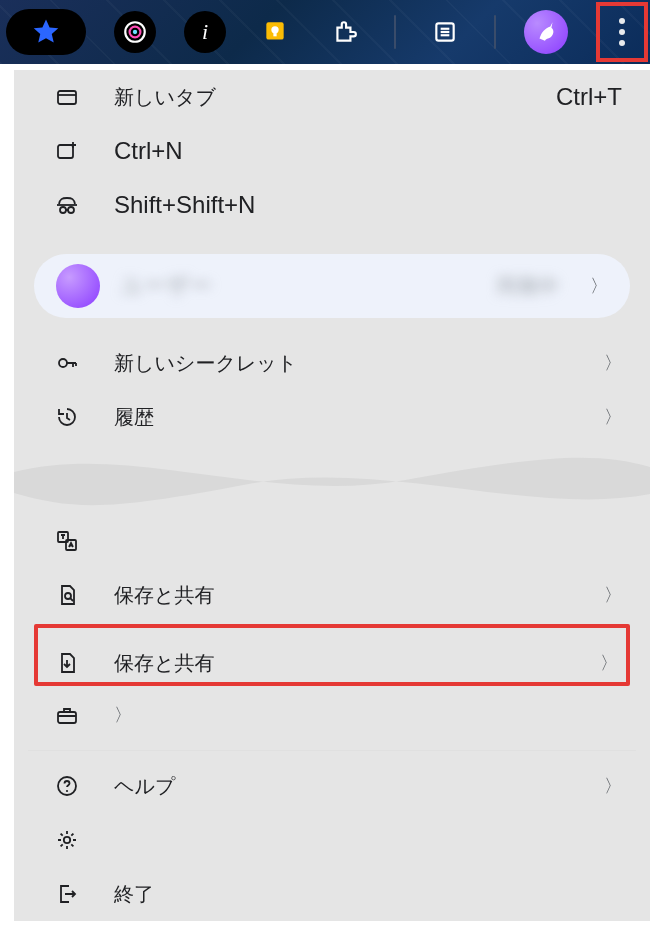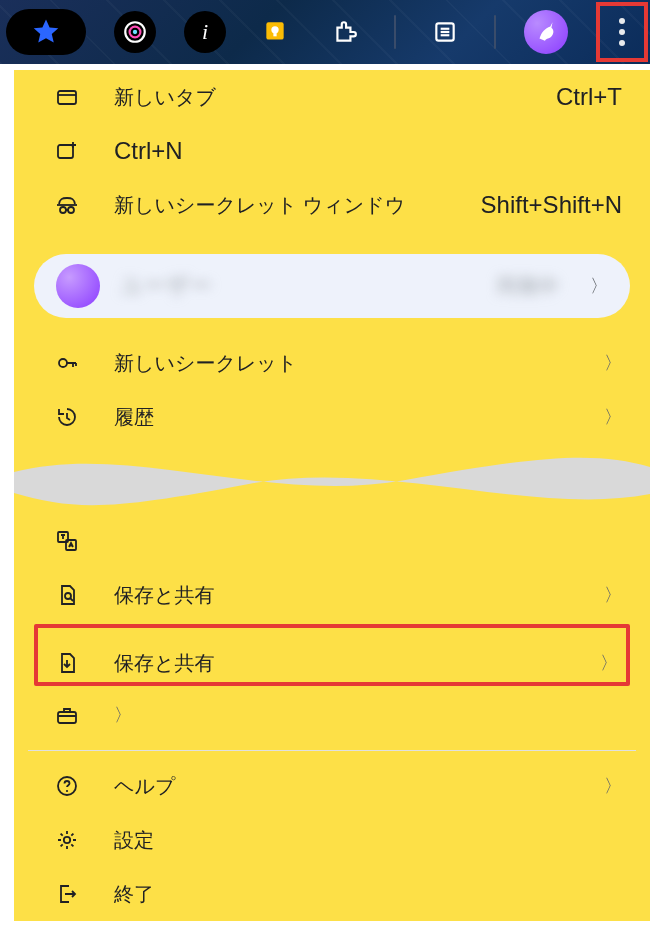--- a/index.html
+++ b/index.html
@@ -61,21 +61,21 @@
   .kebab-highlight{
     position:absolute; inset:2px;
     border:4px solid #e53935;
     pointer-events:none;
   }
 
   
   .menu{
     position:absolute;
     top:70px; left:14px; right:0;
-    background:#fde047;
+    background:#e5e5e5;
     display:flex; flex-direction:column;
     font-size:20px;
     color:#202124;
   }
   .mrow{
     display:flex; align-items:center;
     height:54px;
     padding:0 28px 0 40px;
     gap:34px;
     cursor:pointer;
@@ -220,21 +220,20 @@
   <div class="mrow">
     <span class="icon">
       <svg width="24" height="24" viewBox="0 0 24 24">
         <path class="ico" d="M4 11c1-5 3-6 8-6s7 1 8 6"></path>
           <path class="ico" d="M2 12h20"></path>
         <circle class="ico" cx="8" cy="17" r="3"></circle>
           <circle class="ico" cx="16" cy="17" r="3"></circle>
           <path class="ico" d="M11 17h2"></path>
       </svg>
     </span>
-    <span class="label">新しいシークレット ウィンドウ</span>
     <span class="shortcut">Shift+Shift+N</span>
   </div>
 
   <div class="profile-row">
     <div class="avatar"></div>
     <span class="name blur">ユーザー</span>
     <span class="status blur">同期中</span>
     <span class="chev">〉</span>
   </div>
 
@@ -324,21 +323,20 @@
     <span class="chev">〉</span>
   </div>
 
   <div class="mrow">
     <span class="icon">
       <svg width="24" height="24" viewBox="0 0 24 24">
           <circle class="ico" cx="12" cy="12" r="3.2"></circle>
           <path class="ico" d="M12 3v3M12 18v3M3 12h3M18 12h3M5.6 5.6l2.1 2.1M16.3 16.3l2.1 2.1M18.4 5.6l-2.1 2.1M7.7 16.3l-2.1 2.1"></path>
         </svg>
     </span>
-    <span class="label">設定</span>
   </div>
 
   <div class="mrow">
     <span class="icon">
       <svg width="24" height="24" viewBox="0 0 24 24">
           <path class="ico" d="M14 4H6v16h8"></path>
           <path class="ico" d="M10 12h10M17 9l3 3-3 3"></path>
         </svg>
     </span>
     <span class="label">終了</span>

